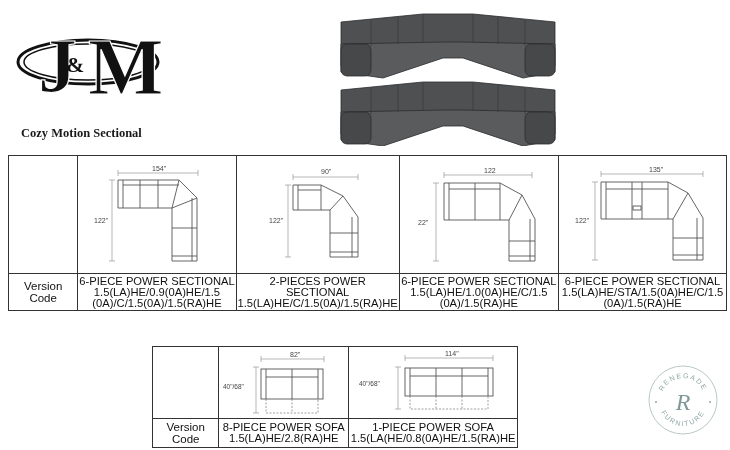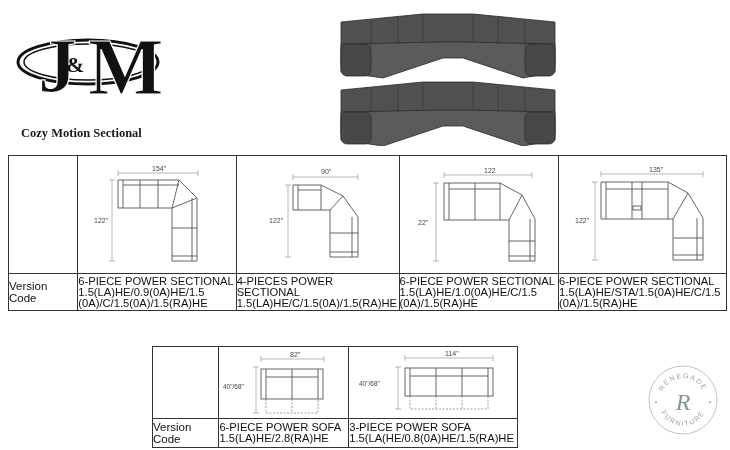--- a/index.html
+++ b/index.html
@@ -1,21 +1,21 @@
 <!DOCTYPE html>
 <html><head>
 <meta charset="utf-8">
 <style>
   html, body { margin: 0; padding: 0; background: #ffffff; }
   body { width: 730px; height: 450px; position: relative; overflow: hidden; font-family: "Liberation Sans", sans-serif; color: #111; }
   .logo { position: absolute; left: 16px; top: 14px; width: 145px; height: 84px; }
   .product-title { position: absolute; left: 21px; top: 126px; font-family: "Liberation Serif", serif; font-weight: bold; font-size: 12.5px; color: #1a1a1a; text-align: right; }
   .photos { position: absolute; left: 333px; top: 6px; width: 240px; height: 140px; }
   table.spec { position: absolute; border-collapse: collapse; }
-  table.spec td { border: 1.5px solid #333; padding: 0; text-align: left; vertical-align: middle; }
+  table.spec td { border: 1.5px solid #333; padding: 0; text-align: center; vertical-align: middle; }
   .cell-label { font-size: 11.5px; color: #111; }
   .cell-desc { font-size: 11.2px; line-height: 11px; color: #111; margin-top: 20px; }
   .diagram { display: block; margin: 0 auto; }
   .badge { position: absolute; left: 647px; top: 364px; width: 72px; height: 72px; }
 </style>
 </head>
 <body>
 
 <svg class="logo" viewBox="0 0 145 84">
   <ellipse cx="72" cy="48" rx="70" ry="22" fill="none" stroke="#111" stroke-width="3"></ellipse>
@@ -163,21 +163,21 @@
     </td>
   </tr>
   <tr style="height:37px;">
     <td class="cell-label">Version Code</td>
     <td class="cell-desc">
       <div>6-PIECE POWER SECTIONAL</div>
       <div>1.5(LA)HE/0.9(0A)HE/1.5</div>
       <div>(0A)/C/1.5(0A)/1.5(RA)HE</div>
     </td>
     <td class="cell-desc">
-      <div>4-PIECES POWER SECTIONAL</div>
+      <div>2-PIECES POWER SECTIONAL</div>
       <div>1.5(LA)HE/C/1.5(0A)/1.5(RA)HE</div>
     </td>
     <td class="cell-desc">
       <div>6-PIECE POWER SECTIONAL</div>
       <div>1.5(LA)HE/1.0(0A)HE/C/1.5</div>
       <div>(0A)/1.5(RA)HE</div>
     </td>
     <td class="cell-desc">
       <div>6-PIECE POWER SECTIONAL</div>
       <div>1.5(LA)HE/STA/1.5(0A)HE/C/1.5</div>
@@ -240,25 +240,25 @@
               <line x1="109" y1="47" x2="109" y2="60"></line>
         </g>
         <text x="92" y="7" font-size="7" fill="#444" font-family="Liberation Sans, sans-serif">114"</text>
         <text x="6" y="37" font-size="6.5" fill="#444" font-family="Liberation Sans, sans-serif">40"/68"</text>
       </svg>
     </td>
   </tr>
   <tr style="height:29px;">
     <td class="cell-label">Version Code</td>
     <td class="cell-desc">
-      <div>6-PIECE POWER SOFA</div>
+      <div>8-PIECE POWER SOFA</div>
       <div>1.5(LA)HE/2.8(RA)HE</div>
     </td>
     <td class="cell-desc">
-      <div>3-PIECE POWER SOFA</div>
+      <div>1-PIECE POWER SOFA</div>
       <div>1.5(LA(HE/0.8(0A)HE/1.5(RA)HE</div>
     </td>
   </tr>
 </tbody>
   </table>
 
 <svg class="badge" viewBox="0 0 72 72">
   <defs>
     <path id="arcTop" d="M14 36 A22 22 0 0 1 58 36"></path>
     <path id="arcBot" d="M12 38 A24 24 0 0 0 60 38"></path>

